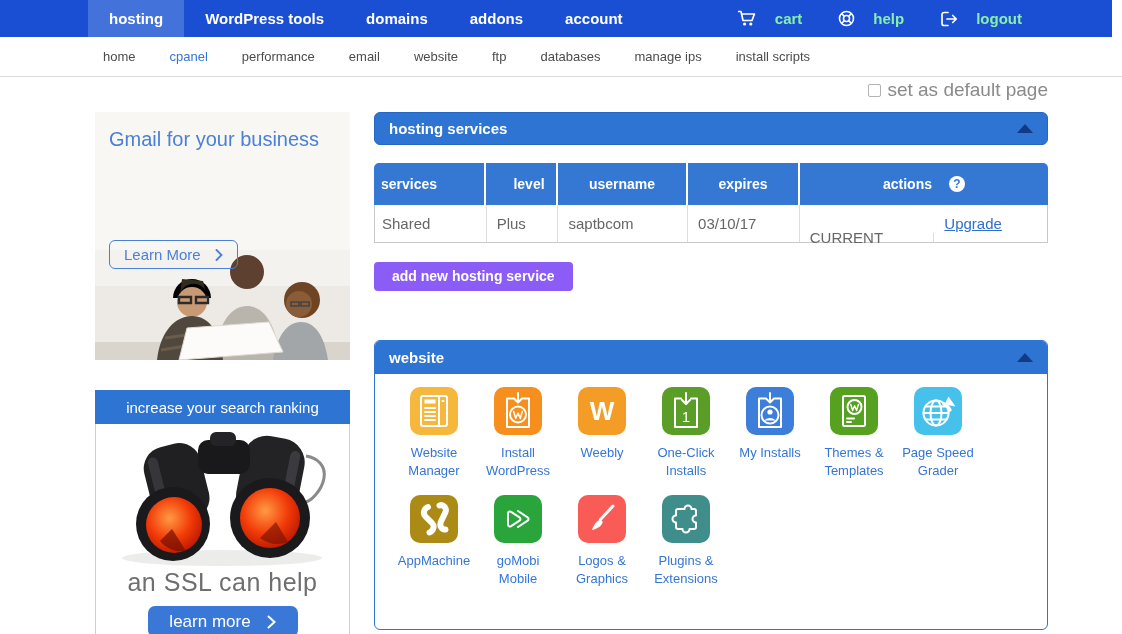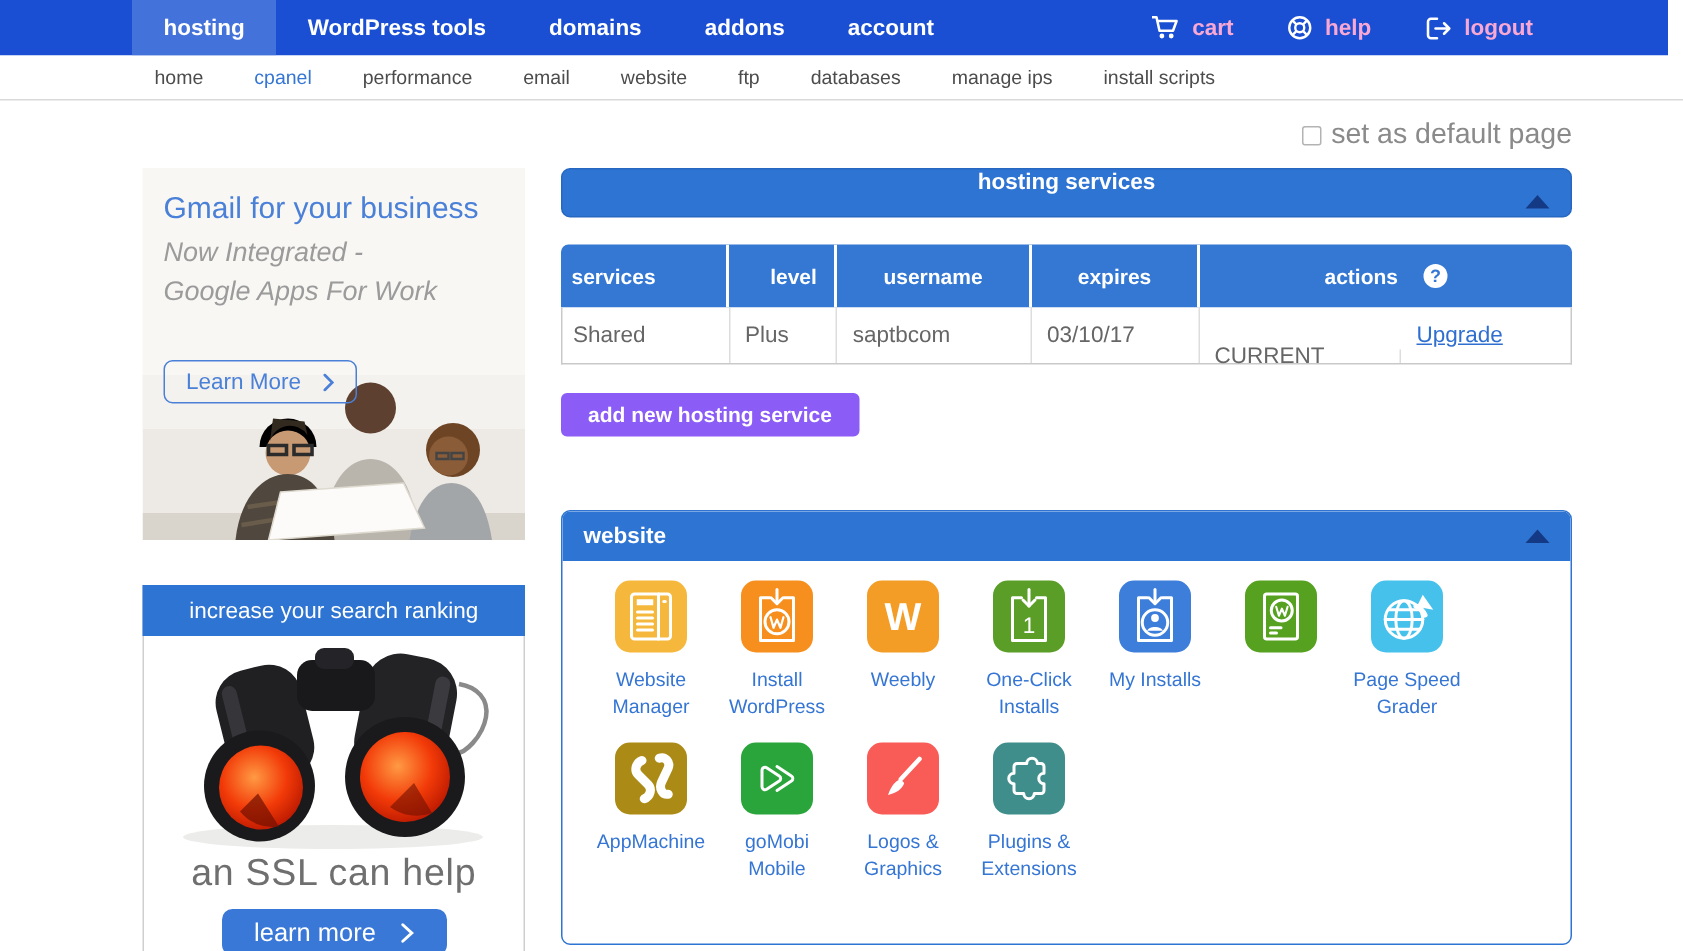--- a/index.html
+++ b/index.html
@@ -6,24 +6,24 @@
   body { background:#fff; }
   .page { position:relative; width:1122px; height:634px; background:#fff; overflow:hidden;
           font-family:"Liberation Sans", sans-serif; }
 
   
   .topnav { position:absolute; top:0; left:0; right:10px; height:37px; background:#1b4fd3;
             display:flex; align-items:stretch; padding-left:88px; }
   .tab { padding:0 21px; line-height:37px; color:#fff; font-size:15px; font-weight:600; cursor:pointer; }
   .tab.active { background:#4372da; }
   .util { margin-left:auto; margin-right:90px; display:flex; gap:36px; align-items:center; }
-  .util-item { display:flex; align-items:center; gap:8px; color:#f9a8d4; font-size:15px; font-weight:600; cursor:pointer; }
-
-  
-  .subnav { position:absolute; top:37px; left:0; right:0; height:30px; background:#fff;
+  .util-item { display:flex; align-items:center; gap:18px; color:#86efac; font-size:15px; font-weight:600; cursor:pointer; }
+
+  
+  .subnav { position:absolute; top:37px; left:0; right:0; height:40px; background:#fff;
             border-bottom:1px solid #d9d9d9; display:flex; align-items:center;
             padding-left:103px; gap:34px; font-size:13px; color:#4c4c4c; }
   .subnav-item { cursor:pointer; }
   .subnav-item.active { color:#3575d4; }
 
   
   .default-row { position:absolute; top:79px; left:374px; width:674px; text-align:right;
                  color:#8a8a8a; font-size:19px; display:flex; justify-content:flex-end; align-items:center; gap:6px; }
   .checkbox { width:13px; height:13px; border:1px solid #b3b3b3; border-radius:2px; background:#fff; display:inline-block; }
 
@@ -42,21 +42,21 @@
   .ad-ssl-header { height:34px; background:#2e74d2; color:#fff; font-size:15px;
                    display:flex; align-items:center; justify-content:center; margin:0 -1px; }
   .binoculars { display:block; margin:2px auto 0; }
   .ad-ssl-caption { text-align:center; font-size:25px; color:#6f6f6f; margin-top:0px; letter-spacing:.5px; }
   .ad-ssl-btn { display:flex; align-items:center; justify-content:center; gap:16px; margin:9px auto 0;
                 width:150px; height:31px; background:#3a78d8; border-radius:7px; color:#fff; font-size:17px; cursor:pointer; }
 
   
   .hs-header { position:absolute; left:374px; top:112px; width:674px; height:33px; background:#2e74d2;
                border:1px solid #2667c2; border-radius:6px; display:flex; align-items:center; padding:0 14px;
-               color:#fff; font-size:15px; font-weight:bold;flex-direction:column; }
+               color:#fff; font-size:15px; font-weight:bold; }
   .collapse { margin-left:auto; width:0; height:0; cursor:pointer;
               border-left:8px solid transparent; border-right:8px solid transparent; border-bottom:9px solid #143a85; }
 
   .hs-table { position:absolute; left:374px; top:163px; width:674px; font-size:14px; }
   .hs-head { display:flex; height:42px; background:#3478d4; border-radius:5px 5px 0 0;
              color:#fff; font-weight:bold; overflow:hidden; }
   .hs-head .cell { border-right:2px solid #fff; display:flex; align-items:center; }
   .hs-head .cell:last-child { border-right:none; }
   .hs-row { display:flex; height:38px; background:#fff; border:1px solid #c9c9c9; border-top:none;
             color:#666; font-size:15px; }
@@ -139,24 +139,20 @@
     <div class="subnav-item">install scripts</div>
   </div>
 
   <div class="default-row">
     <span class="checkbox"></span>
     <span>set as default page</span>
   </div>
 
   <div class="ad-gmail">
     <div class="ad-gmail-title">Gmail for your business</div>
-    <div class="ad-gmail-sub">
-      <span>Now Integrated -</span><br>
-      <span>Google Apps For Work</span>
-    </div>
     <div class="ad-gmail-btn">
       <span>Learn More</span>
       <svg width="8" height="12" viewBox="0 0 8 12">
           <path d="M1.5 1l5 5-5 5" stroke="#4a80d8" stroke-width="1.8" fill="none" stroke-linecap="round"></path>
         </svg>
     </div>
     <svg class="ad-photo" viewBox="0 0 255 110">
       <rect width="255" height="110" fill="#edeae5"></rect>
       <rect y="0" width="255" height="36" fill="#f4f2ee"></rect>
       <rect y="92" width="255" height="18" fill="#d9d5cd"></rect>
@@ -325,20 +321,21 @@
       <div class="app">
         <div class="app-icon" style="background-color: rgb(87, 161, 33);">
           <svg width="48" height="48" viewBox="0 0 48 48" class="ic">
               <rect x="13" y="9" width="22" height="30" rx="1.5"></rect>
               <circle cx="24.5" cy="20" r="7"></circle>
               <path d="M20.8 17.5l1.8 6 2-4.7 2 4.7 1.8-6" stroke-width="1.4"></path>
               <line x1="17" y1="31.5" x2="24" y2="31.5"></line>
               <line x1="17" y1="35" x2="21" y2="35"></line>
             </svg>
         </div>
+        <div class="app-label">Themes &amp; Templates</div>
       </div>
 
       <div class="app">
         <div class="app-icon" style="background-color: rgb(69, 193, 236);">
           <svg width="48" height="48" viewBox="0 0 48 48" class="ic">
               <circle cx="22" cy="26" r="12.5"></circle>
               <ellipse cx="22" cy="26" rx="5.5" ry="12.5"></ellipse>
               <line x1="9.5" y1="26" x2="34.5" y2="26"></line>
               <line x1="11.5" y1="19.5" x2="32.5" y2="19.5"></line>
               <line x1="11.5" y1="32.5" x2="32.5" y2="32.5"></line>

